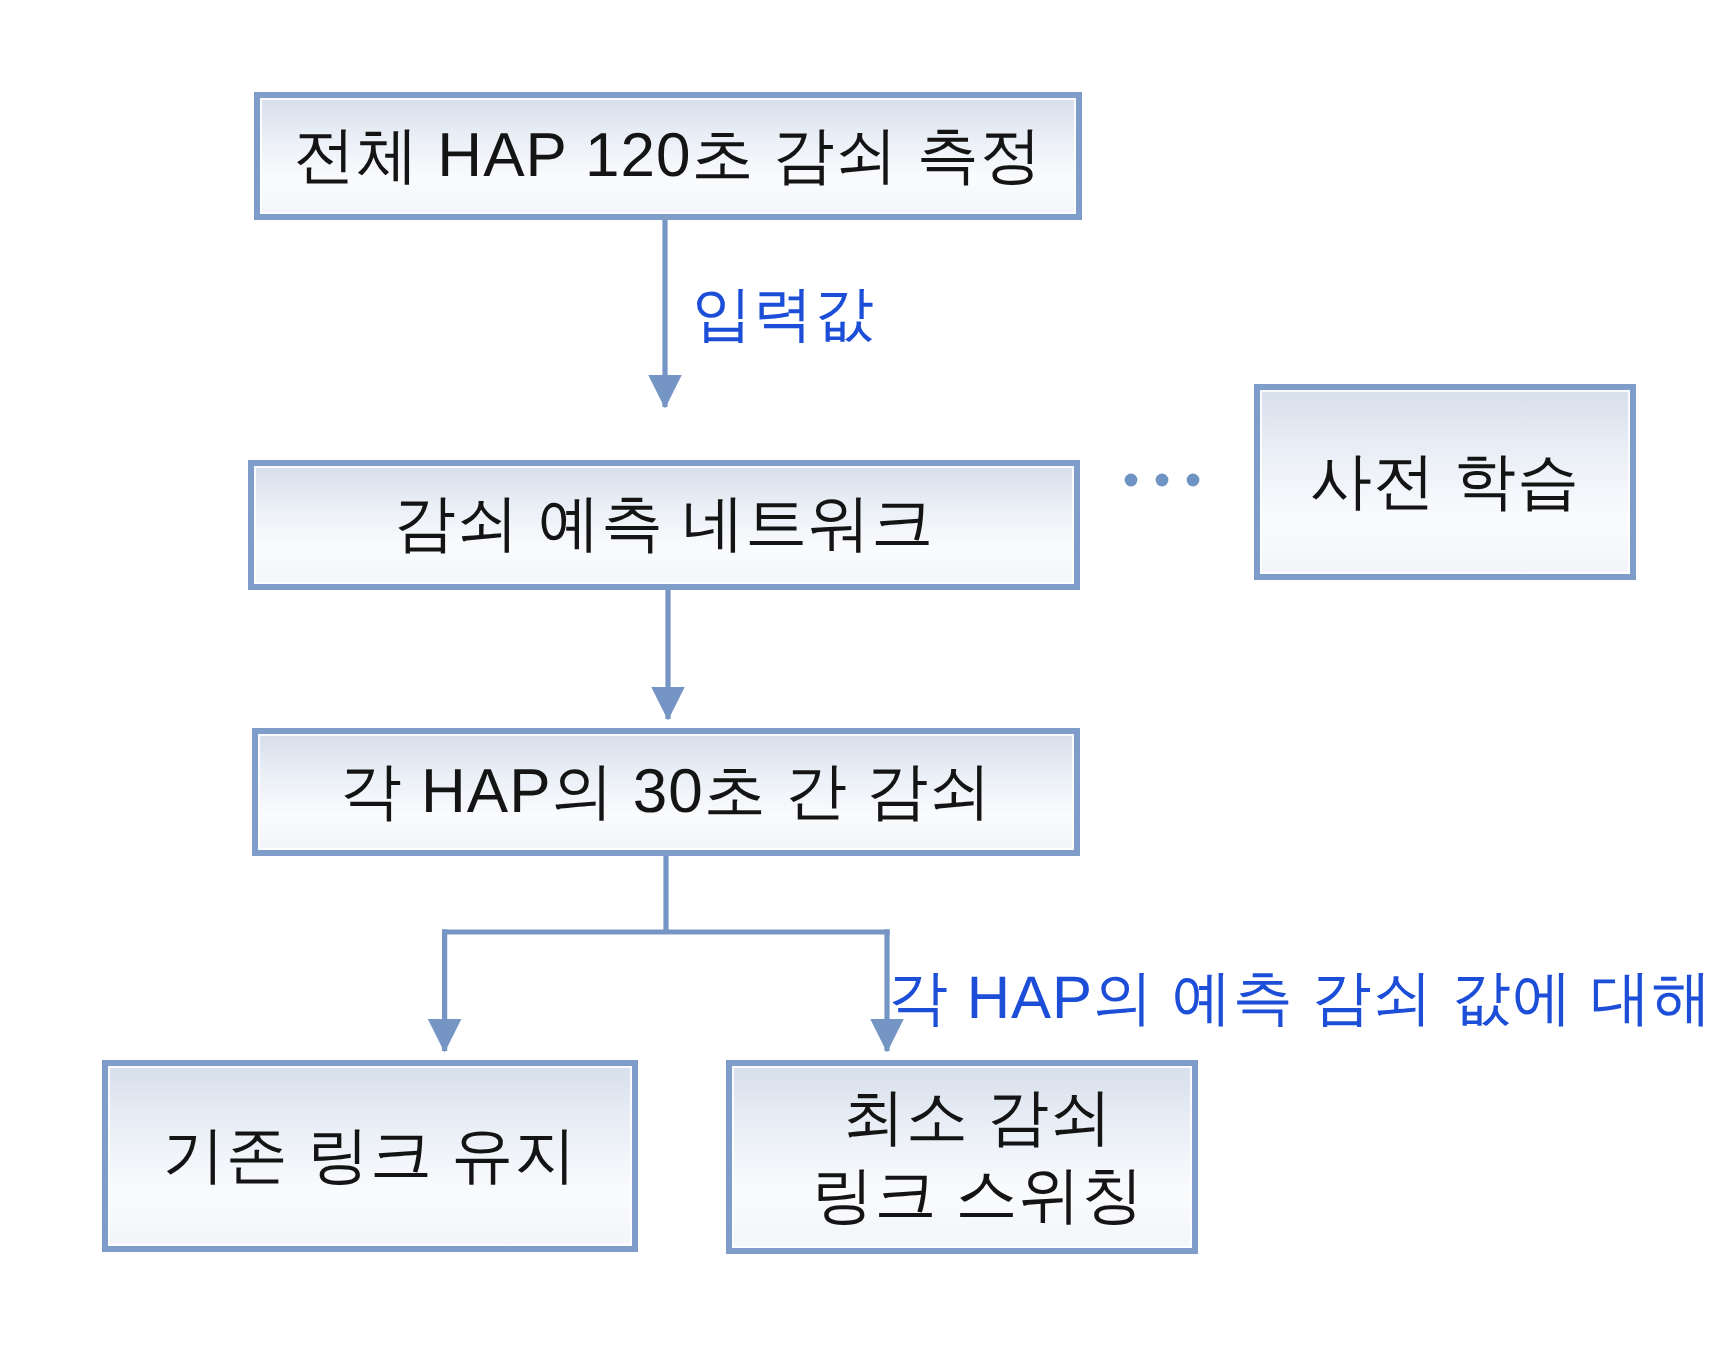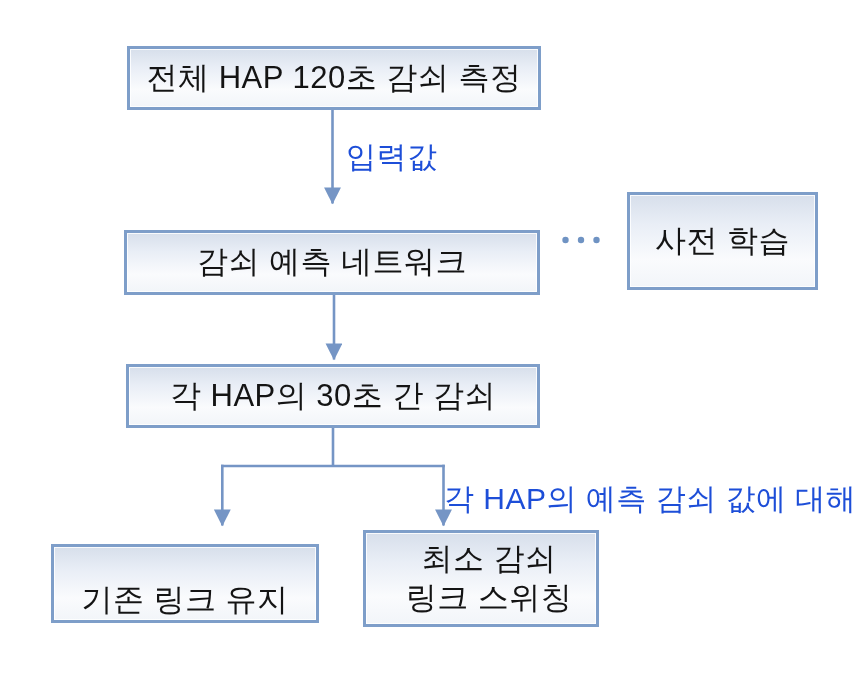--- a/index.html
+++ b/index.html
@@ -37,21 +37,21 @@
     letter-spacing: 0.5px;
     line-height: 1.25;
   }
   .node .node-label {
     white-space: pre-line;
   }
   .node-measure  { left: 127px; top: 46px;  width: 414px; height: 64px; }
   .node-network  { left: 124px; top: 208px; width: 416px; height: 65px; margin-top: 22px; }
   .node-pretrain { left: 627px; top: 192px; width: 191px; height: 98px; }
   .node-decay30  { left: 126px; top: 364px; width: 414px; height: 64px; justify-content: center; }
-  .node-keep     { left: 51px;  top: 544px; width: 268px; height: 79px; align-items: flex-end; }
+  .node-keep     { left: 51px;  top: 530px; width: 268px; height: 96px; }
   .node-switch   { left: 363px; top: 530px; width: 236px; height: 97px; padding-left: 16px; }
   .edge-label {
     position: absolute;
     color: #1d4ed8;
     font-size: 30px;
     letter-spacing: 0.5px;
     white-space: nowrap;
   }
   .edge-label-input  { left: 346px; top: 137px; }
   .edge-label-perhap { left: 444px; top: 479px; }

